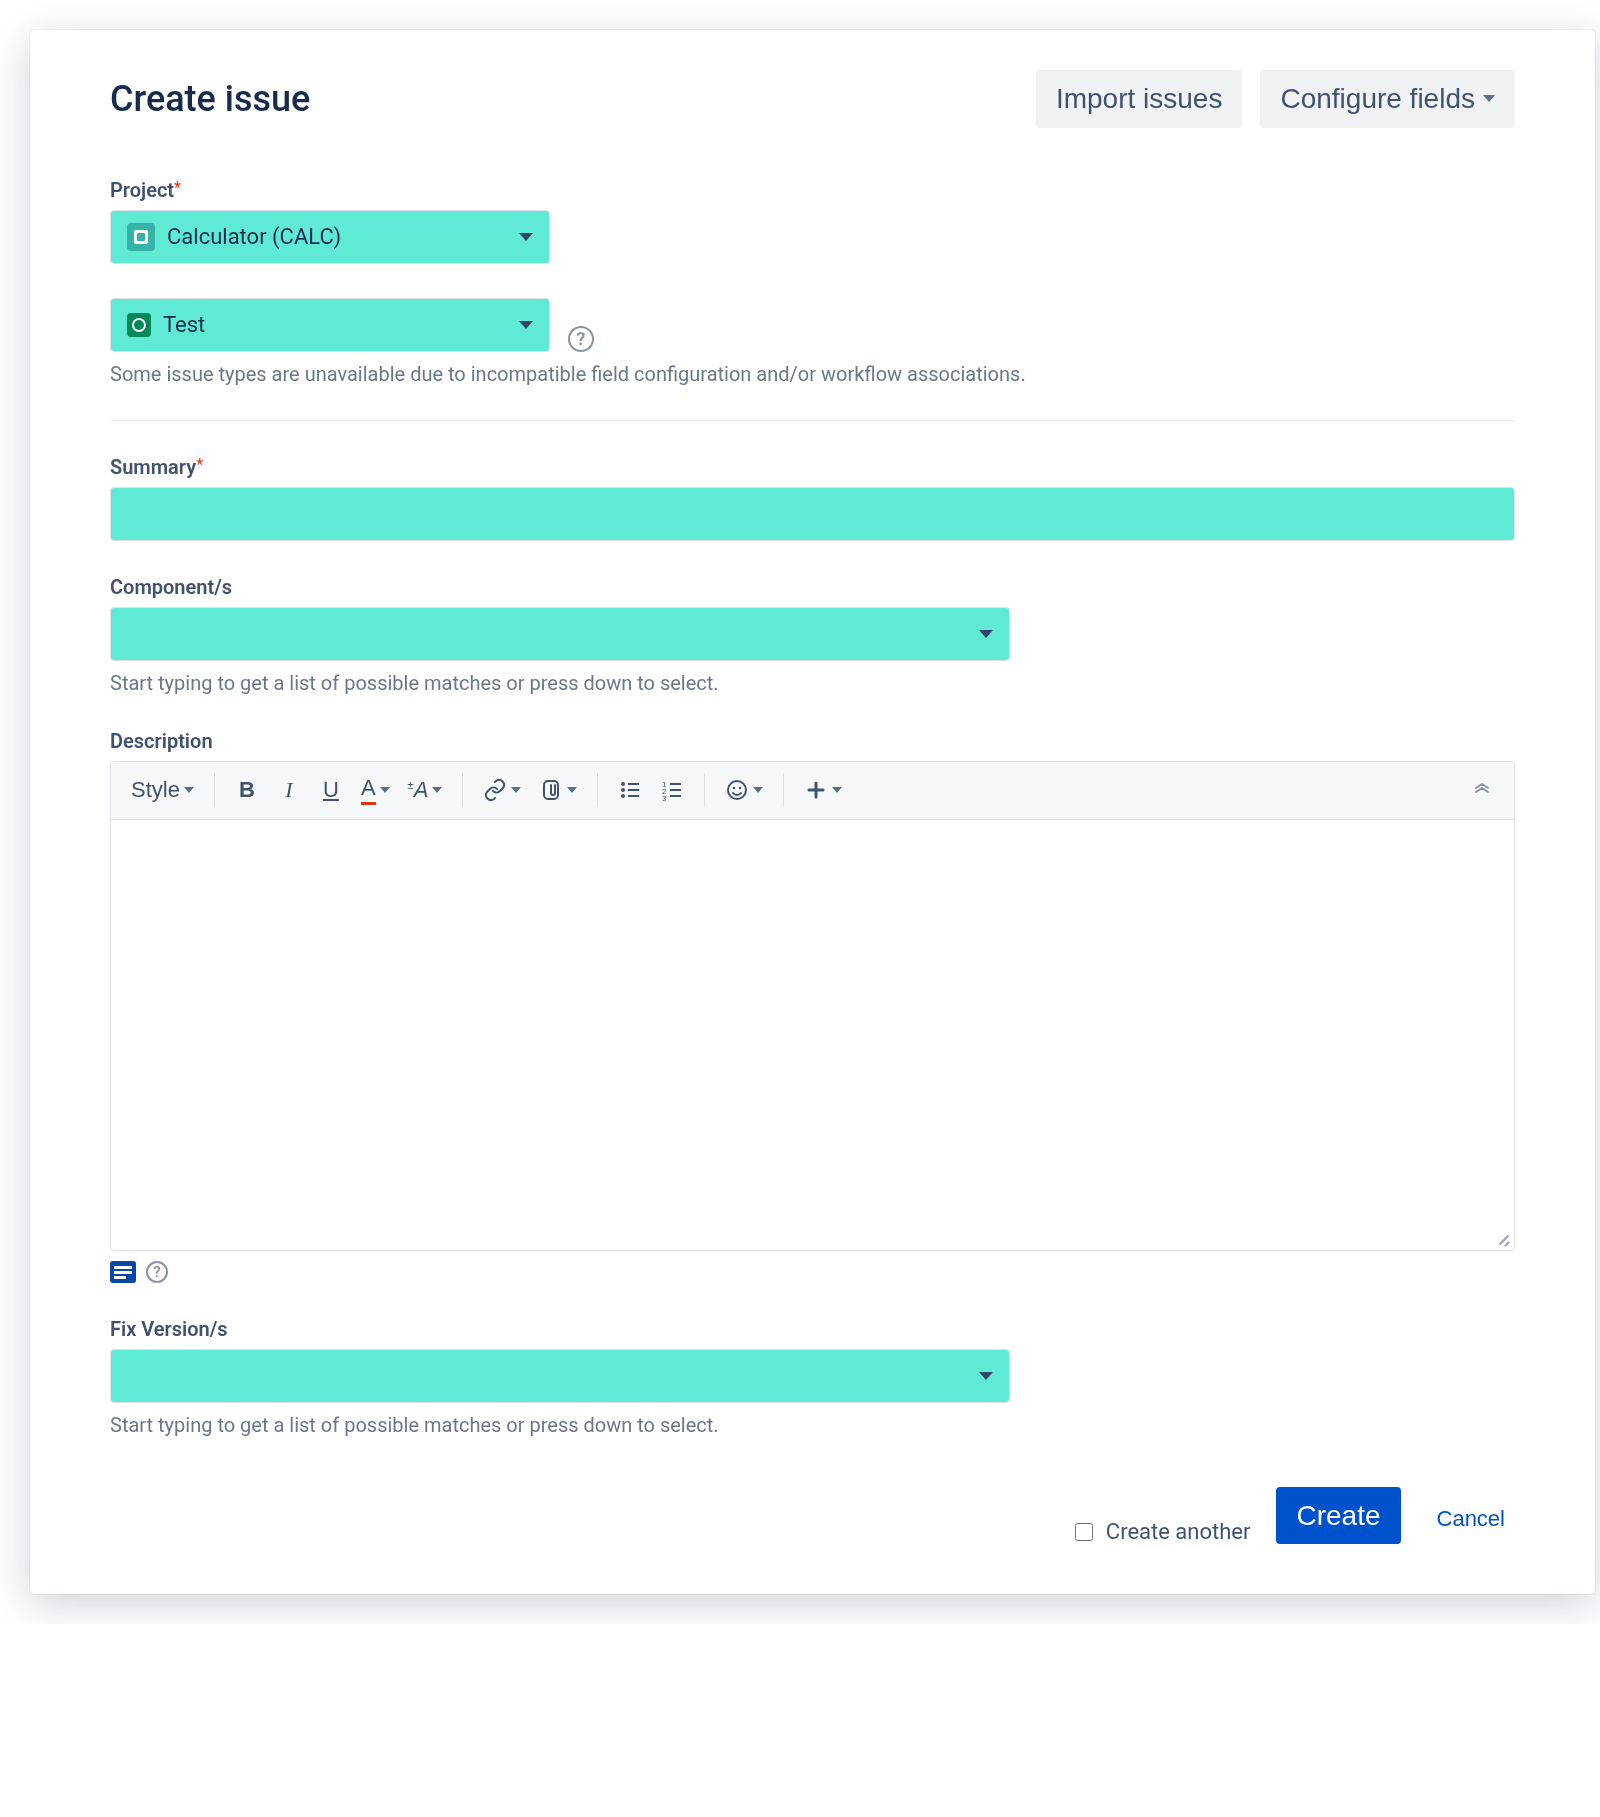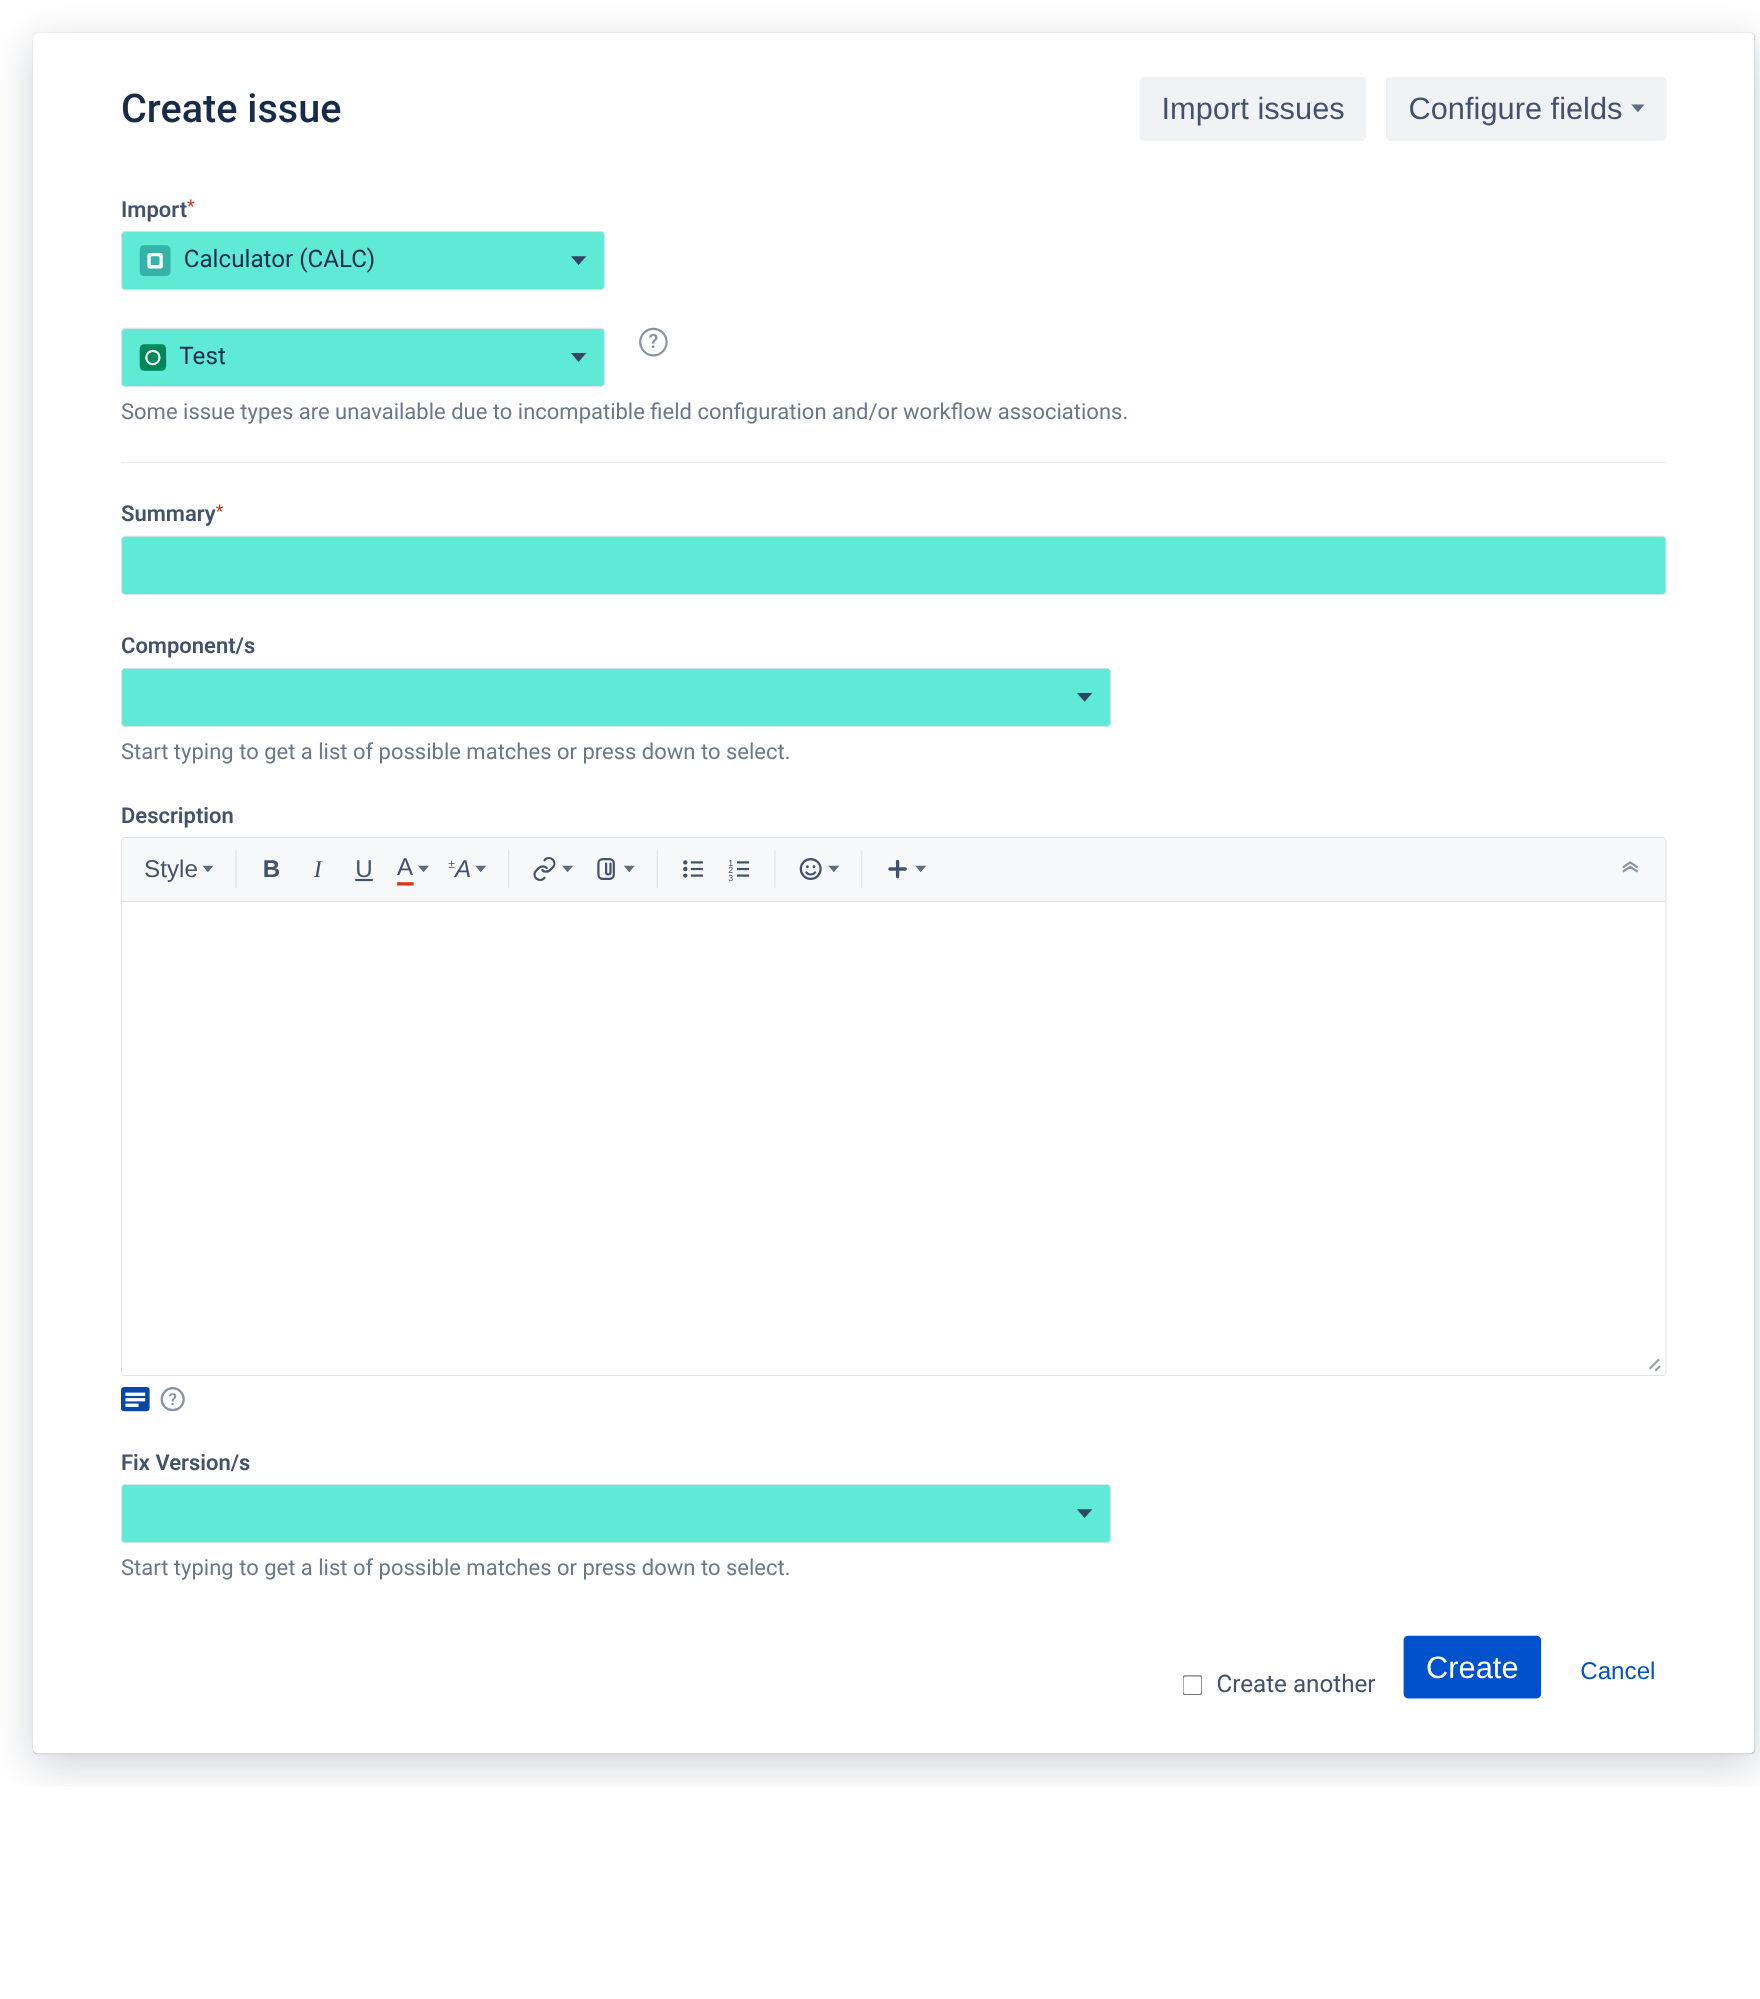--- a/index.html
+++ b/index.html
@@ -82,21 +82,21 @@
     width: 24px; height: 24px; border-radius: 4px; background: #00875A;
     display: inline-flex; align-items: center; justify-content: center;
   }
   .issue-type-icon::after {
     content:""; width:10px; height:10px; border:2px solid #fff; border-radius:50%;
   }
   .chevron-dark {
     width: 0; height: 0; border-left: 7px solid transparent;
     border-right: 7px solid transparent; border-top: 8px solid #344563;
   }
-  .inline-row { display: flex; align-items: flex-start; gap: 31px; }
+  .inline-row { display: flex; align-items: flex-end; gap: 18px; }
   .help-circle {
     width: 26px; height: 26px; border-radius: 50%;
     border: 2px solid #8993A4; display: inline-flex; align-items:center;
     justify-content:center; color:#8993A4; font-size:18px; font-weight:600;
     cursor: pointer;
   }
   .hint {
     font-size: 20px; color: #6B778C; margin-top: 10px;
   }
   hr.divider {
@@ -167,21 +167,21 @@
       </button>
       <button class="btn">
         <span>Configure fields</span>
         <span class="chevron-down"></span>
       </button>
     </div>
   </div>
 
   <div class="field-group">
     <label class="field-label">
-      <span>Import</span><span class="required-mark">*</span>
+      <span>Project</span><span class="required-mark">*</span>
     </label>
     <div class="select-box small">
       <span class="select-left">
         <span class="proj-avatar">
           <svg class="ico" viewBox="0 0 24 24" fill="none">
               <rect x="5" y="5" width="14" height="14" rx="2" fill="#fff"></rect>
               <rect x="8" y="8" width="8" height="8" rx="1" fill="#36B3A8"></rect>
             </svg>
         </span>
         <span>Calculator (CALC)</span>

